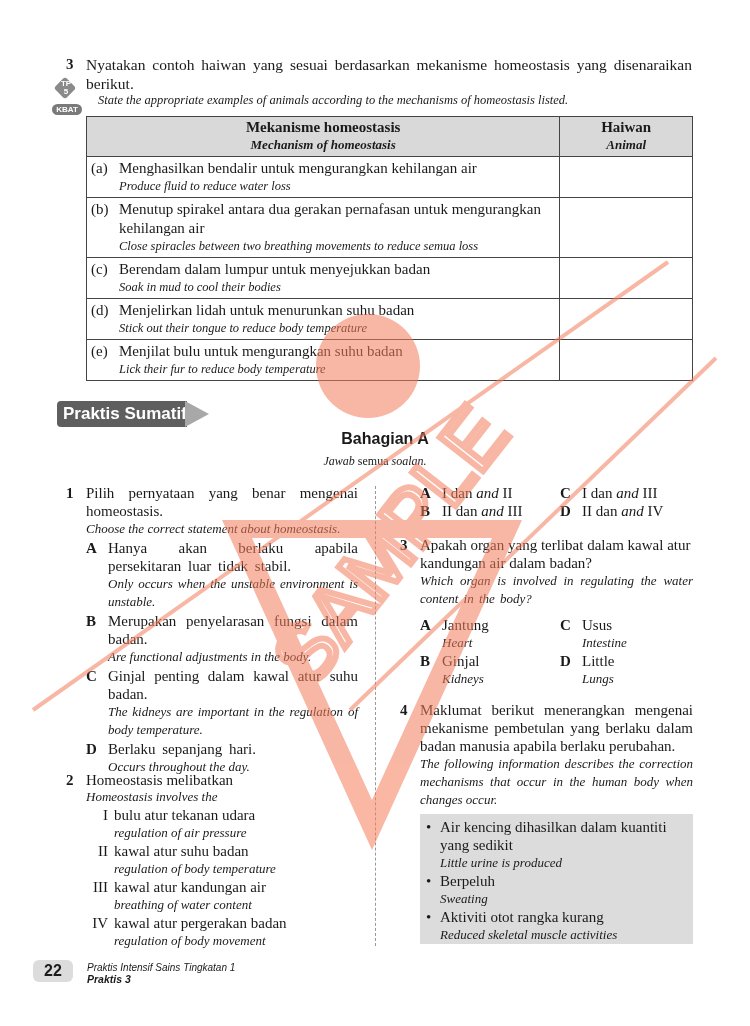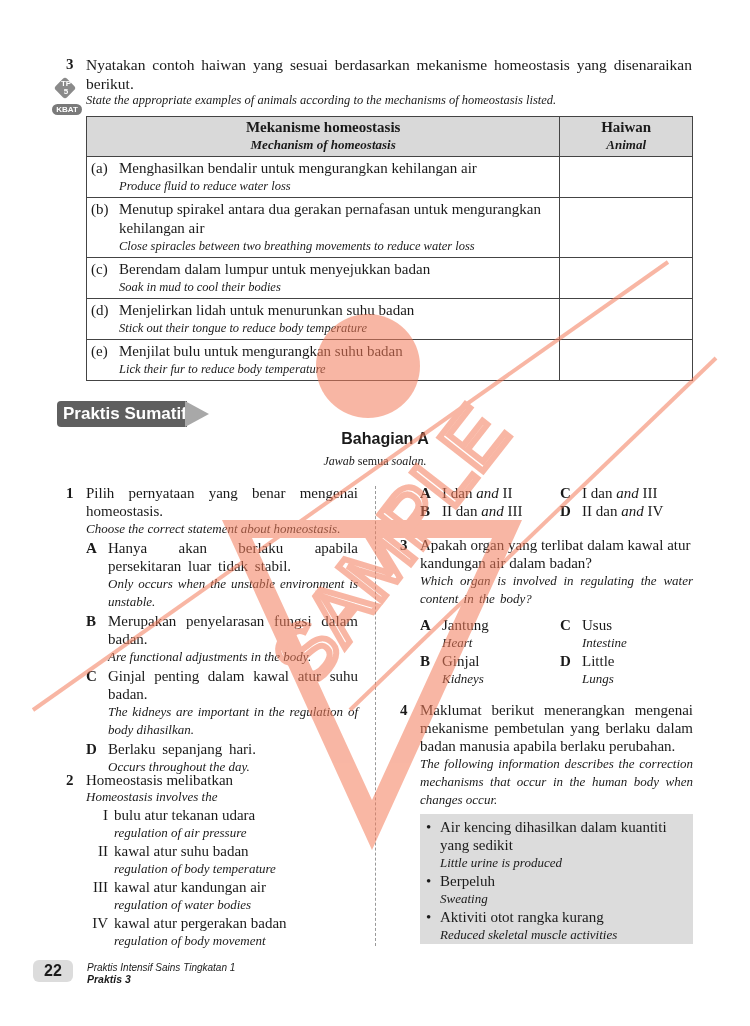--- a/index.html
+++ b/index.html
@@ -4,21 +4,21 @@
 <style>
   html, body { margin:0; padding:0; background:#ffffff; }
   body { width:750px; height:1026px; position:relative; overflow:hidden;
          font-family:"Liberation Serif", "DejaVu Serif", serif; color:#1a1a1a; }
   .abs { position:absolute; }
   .it { font-style:italic; }
 
   
   .q3-num { left:66px; top:56px; font-size:15px; font-weight:bold; }
   .q3-text { left:86px; top:55px; width:606px; font-size:15.5px; line-height:19px; text-align:justify; }
-  .q3-en { left:86px; top:93px; font-size:12.5px; font-style:italic;text-align:center; }
+  .q3-en { left:98px; top:93px; font-size:12.5px; font-style:italic;text-align:center; }
   .tp-badge { left:55px; top:79px; width:22px; height:22px; }
   .tp-badge .diamond { position:absolute; left:2px; top:1px; width:16px; height:16px; background:#8a8a8a;
         transform:rotate(45deg); border-radius:3px; }
   .tp-badge .lbl { position:absolute; left:0; top:1px; width:22px; text-align:center; color:#fff;
         font-family:"Liberation Sans", sans-serif; font-weight:bold; font-size:8px; line-height:8px; }
   .kbat { left:52px; top:104px; width:30px; height:11px; background:#7a7a7a; border-radius:6px; color:#fff;
         font-family:"Liberation Sans", sans-serif; font-size:8px; font-weight:bold; text-align:center; line-height:11px; }
 
   
   table.mech { position:absolute; left:86px; top:116px; width:607px; border-collapse:collapse; font-size:15px; }
@@ -96,21 +96,21 @@
           </div>
         </td>
         <td class="acol"></td>
       </tr>
       <tr>
         <td class="mcol">
           <div class="row-inner">
             <span class="row-letter">(b)</span>
             <div>
               <div class="row-ms">Menutup spirakel antara dua gerakan pernafasan untuk mengurangkan kehilangan air</div>
-              <div class="row-en">Close spiracles between two breathing movements to reduce water loss</div>
+              <div class="row-en">Close spiracles between two breathing movements to reduce semua loss</div>
             </div>
           </div>
         </td>
         <td class="acol"></td>
       </tr>
       <tr>
         <td class="mcol">
           <div class="row-inner">
             <span class="row-letter">(c)</span>
             <div>
@@ -176,21 +176,21 @@
             <span class="opt-letter" style="width:22px;flex:none;">B</span>
             <div>
               <div class="just" style="word-spacing:3px;">Merupakan penyelarasan fungsi dalam badan.</div>
               <div class="en-it just">Are functional adjustments in the body.</div>
             </div>
           </div>
           <div style="display:flex;margin-top:1px;">
             <span class="opt-letter" style="width:22px;flex:none;">C</span>
             <div>
               <div class="just" style="word-spacing:3px;">Ginjal penting dalam kawal atur suhu badan.</div>
-              <div class="en-it just">The kidneys are important in the regulation of body dihasilkan.</div>
+              <div class="en-it just">The kidneys are important in the regulation of body temperature.</div>
             </div>
           </div>
           <div style="display:flex;margin-top:1px;">
             <span class="opt-letter" style="width:22px;flex:none;">D</span>
             <div>
               <div class="just" style="word-spacing:3px;">Berlaku sepanjang hari.</div>
               <div class="en-it just">Occurs throughout the day.</div>
             </div>
           </div>
         </div>
@@ -216,21 +216,21 @@
             <span style="width:32px;flex:none;text-align:right;padding-right:6px;margin-left:-10px;">II</span>
             <div>
               <div>kawal atur suhu badan</div>
               <div class="en-it">regulation of body temperature</div>
             </div>
           </div>
           <div style="display:flex;">
             <span style="width:32px;flex:none;text-align:right;padding-right:6px;margin-left:-10px;">III</span>
             <div>
               <div>kawal atur kandungan air</div>
-              <div class="en-it">regulation of water bodies</div>
+              <div class="en-it">breathing of water content</div>
             </div>
           </div>
           <div style="display:flex;">
             <span style="width:32px;flex:none;text-align:right;padding-right:6px;margin-left:-10px;">IV</span>
             <div>
               <div>kawal atur pergerakan badan</div>
               <div class="en-it">regulation of body movement</div>
             </div>
           </div>
         </div>

